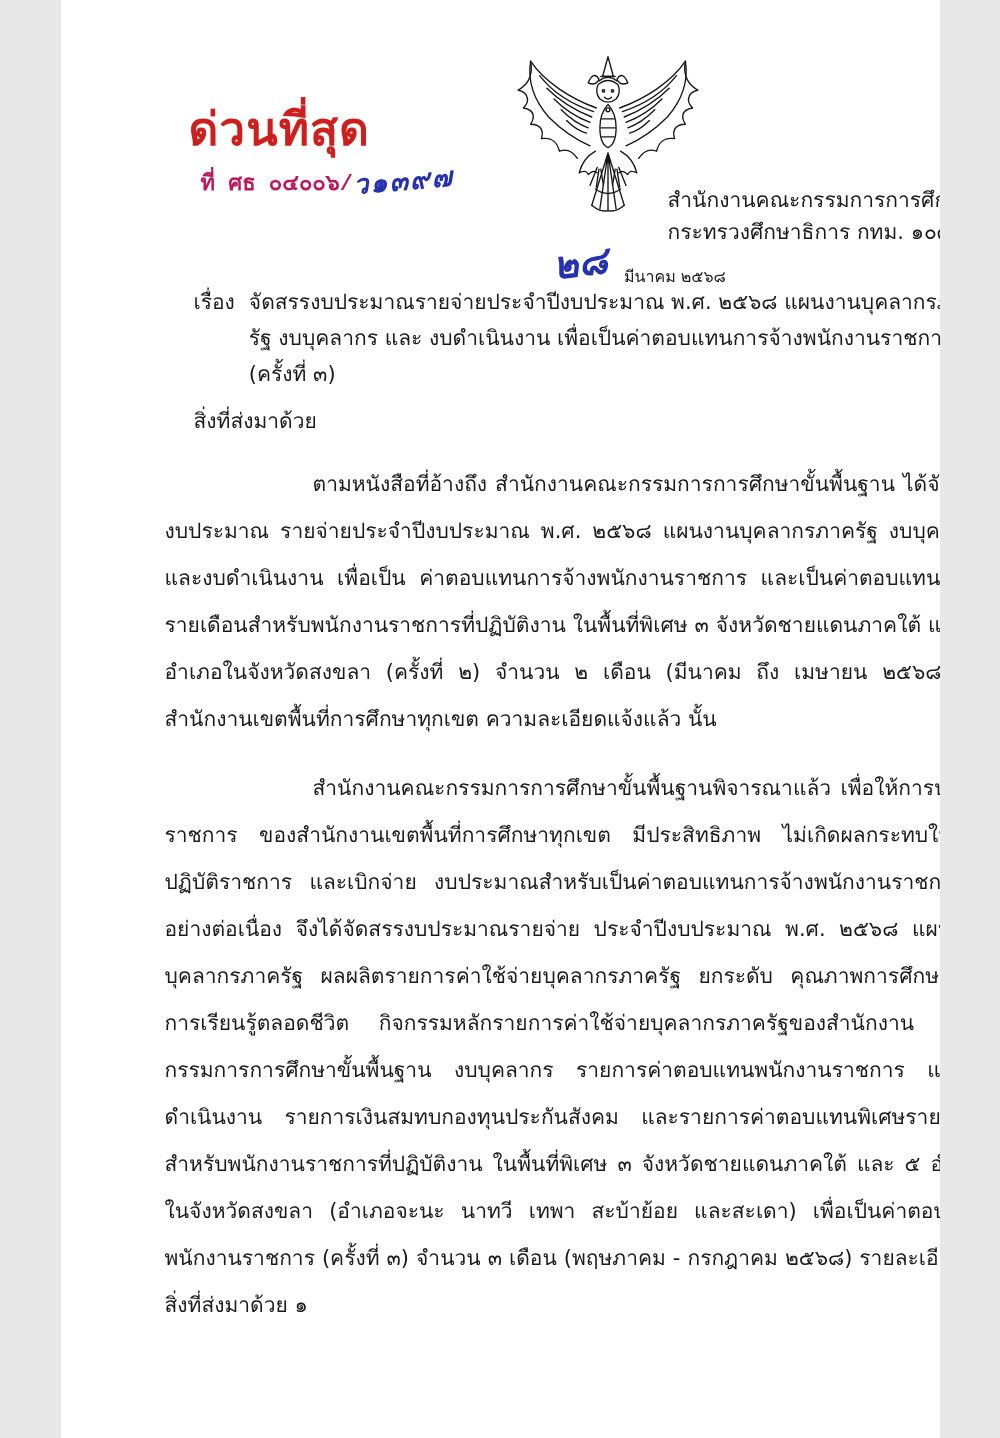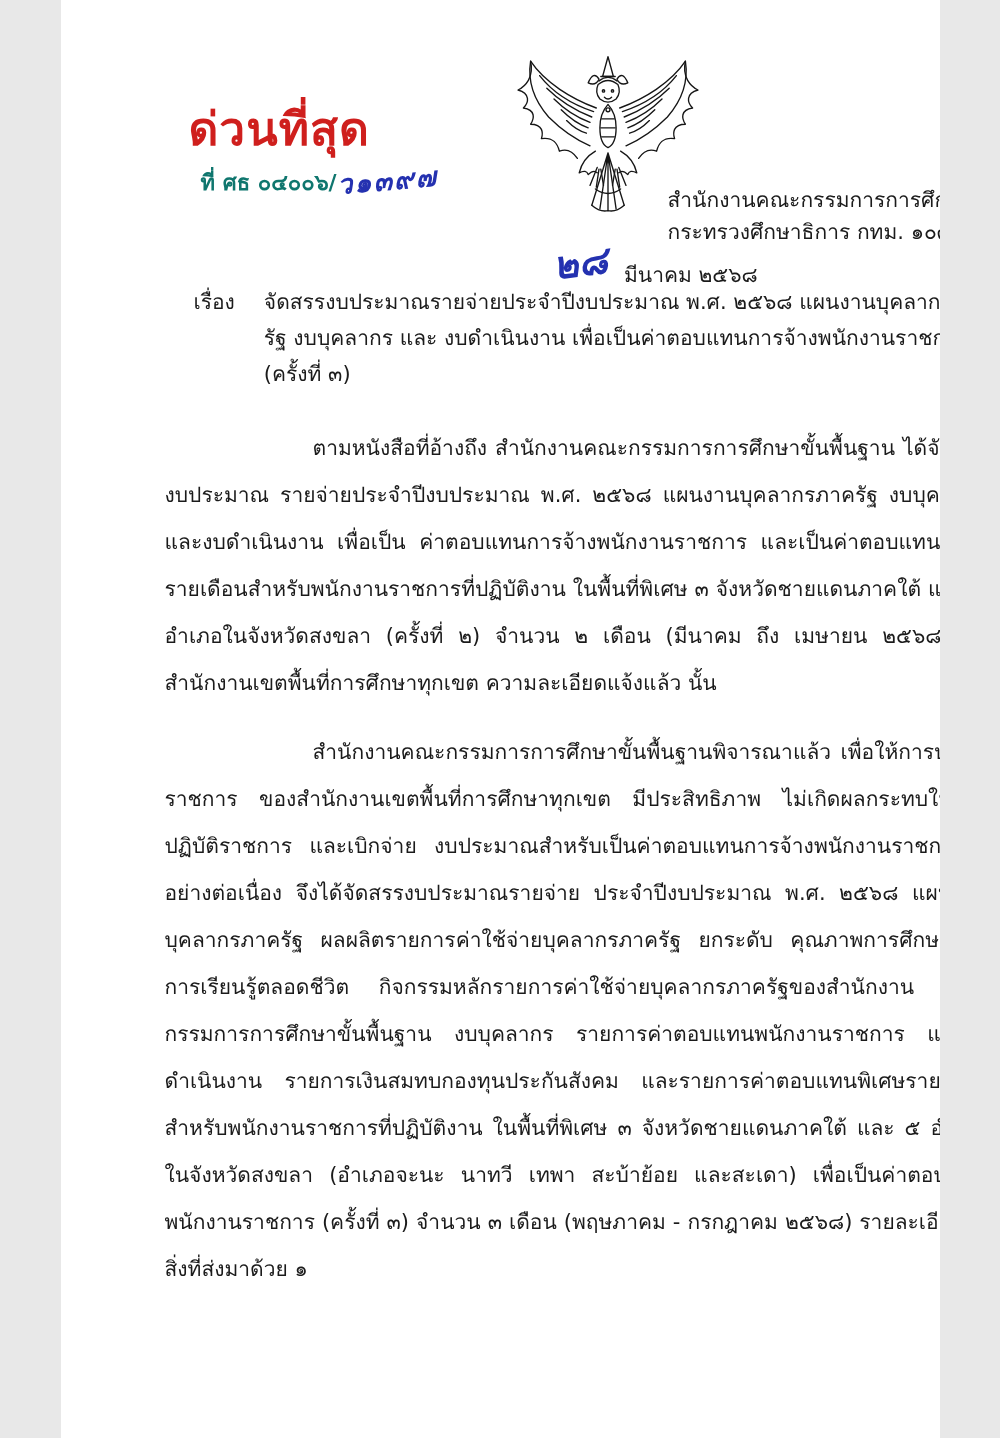--- a/index.html
+++ b/index.html
@@ -13,42 +13,42 @@
     overflow:hidden;
   }
   
   .stamp{position:absolute;left:128px;top:104px;}
   .stamp .urgent{
     color:#cf1f1d;
     font-size:46px;font-weight:bold;
     letter-spacing:1px;line-height:1.1;
   }
   .stamp .refline{margin-top:4px;margin-left:12px;font-size:22px;white-space:nowrap;}
-  .stamp .ref-red{color:#0f766e;font-weight:bold;}
+  .stamp .ref-red{color:#be185d;font-weight:bold;font-family:Liberation Mono, monospace;}
   .hand{
     color:#2431b0;
     font-style:italic;
     font-weight:bold;
     display:inline-block;
   }
   .stamp .hand{font-size:27px;transform:rotate(-5deg);letter-spacing:2px;}
   
   .emblem{position:absolute;left:448px;top:54px;width:198px;height:162px;}
   .emblem svg{width:100%;height:100%;}
   .emblem .ln{stroke:#161616;fill:none;stroke-width:1.5;stroke-linecap:round;stroke-linejoin:round;}
   
   .agency{position:absolute;left:607px;top:184px;font-size:21px;line-height:32px;white-space:nowrap;}
   
   .dateline{position:absolute;left:492px;top:238px;white-space:nowrap;}
   .dateline .hand{font-size:38px;transform:rotate(-7deg);position:relative;top:-6px;}
-  .dateline .printed{font-size:21px;margin-left:12px;}
+  .dateline .printed{font-size:16px;margin-left:12px;}
   
   .content{position:absolute;left:100px;top:284px;width:832px;font-size:21px;}
   .meta{margin-left:33px;}
-  .meta-row{display:flex;line-height:36px;margin-bottom:11px;gap:15px;}
+  .meta-row{display:flex;line-height:36px;margin-bottom:11px;}
   .meta-row .lbl{flex:0 0 auto;margin-right:14px;}
   .meta-row .val{flex:1 1 auto;}
   .indent16{margin-left:16px;}
   .body-par{
     margin:4px;margin-top:22px;
     line-height:47px;
     text-align:justify;
     text-indent:148px;
   }
 </style>
@@ -129,20 +129,21 @@
 
     <div class="meta">
       <div class="meta-row">
         <div class="lbl">เรื่อง</div>
         <div class="val">จัดสรรงบประมาณรายจ่ายประจำปีงบประมาณ พ.ศ. ๒๕๖๘ แผนงานบุคลากรภาครัฐ งบบุคลากร และ งบดำเนินงาน เพื่อเป็นค่าตอบแทนการจ้างพนักงานราชการ (ครั้งที่ ๓)</div>
       </div>
 
 
 
       <div class="meta-row">
+        <div class="lbl">สิ่งที่ส่งมาด้วย</div>
       </div>
     </div>
 
     <p class="body-par">ตามหนังสือที่อ้างถึง สำนักงานคณะกรรมการการศึกษาขั้นพื้นฐาน ได้จัดสรรงบประมาณ รายจ่ายประจำปีงบประมาณ พ.ศ. ๒๕๖๘ แผนงานบุคลากรภาครัฐ งบบุคลากร และงบดำเนินงาน เพื่อเป็น ค่าตอบแทนการจ้างพนักงานราชการ และเป็นค่าตอบแทนพิเศษรายเดือนสำหรับพนักงานราชการที่ปฏิบัติงาน ในพื้นที่พิเศษ ๓ จังหวัดชายแดนภาคใต้ และ ๕ อำเภอในจังหวัดสงขลา (ครั้งที่ ๒) จำนวน ๒ เดือน (มีนาคม ถึง เมษายน ๒๕๖๘) ให้สำนักงานเขตพื้นที่การศึกษาทุกเขต ความละเอียดแจ้งแล้ว  นั้น</p>
     <p class="body-par">สำนักงานคณะกรรมการการศึกษาขั้นพื้นฐานพิจารณาแล้ว เพื่อให้การปฏิบัติราชการ ของสำนักงานเขตพื้นที่การศึกษาทุกเขต มีประสิทธิภาพ ไม่เกิดผลกระทบในการปฏิบัติราชการ และเบิกจ่าย งบประมาณสำหรับเป็นค่าตอบแทนการจ้างพนักงานราชการได้อย่างต่อเนื่อง จึงได้จัดสรรงบประมาณรายจ่าย ประจำปีงบประมาณ พ.ศ. ๒๕๖๘ แผนงานบุคลากรภาครัฐ ผลผลิตรายการค่าใช้จ่ายบุคลากรภาครัฐ ยกระดับ คุณภาพการศึกษาและการเรียนรู้ตลอดชีวิต กิจกรรมหลักรายการค่าใช้จ่ายบุคลากรภาครัฐของสำนักงาน คณะกรรมการการศึกษาขั้นพื้นฐาน งบบุคลากร รายการค่าตอบแทนพนักงานราชการ และงบดำเนินงาน รายการเงินสมทบกองทุนประกันสังคม และรายการค่าตอบแทนพิเศษรายเดือนสำหรับพนักงานราชการที่ปฏิบัติงาน ในพื้นที่พิเศษ ๓ จังหวัดชายแดนภาคใต้ และ ๕ อำเภอในจังหวัดสงขลา (อำเภอจะนะ นาทวี เทพา สะบ้าย้อย และสะเดา) เพื่อเป็นค่าตอบแทนพนักงานราชการ (ครั้งที่ ๓) จำนวน ๓ เดือน (พฤษภาคม - กรกฎาคม ๒๕๖๘) รายละเอียดดังสิ่งที่ส่งมาด้วย ๑</p>
 
   </div>
 
 </div>
 

